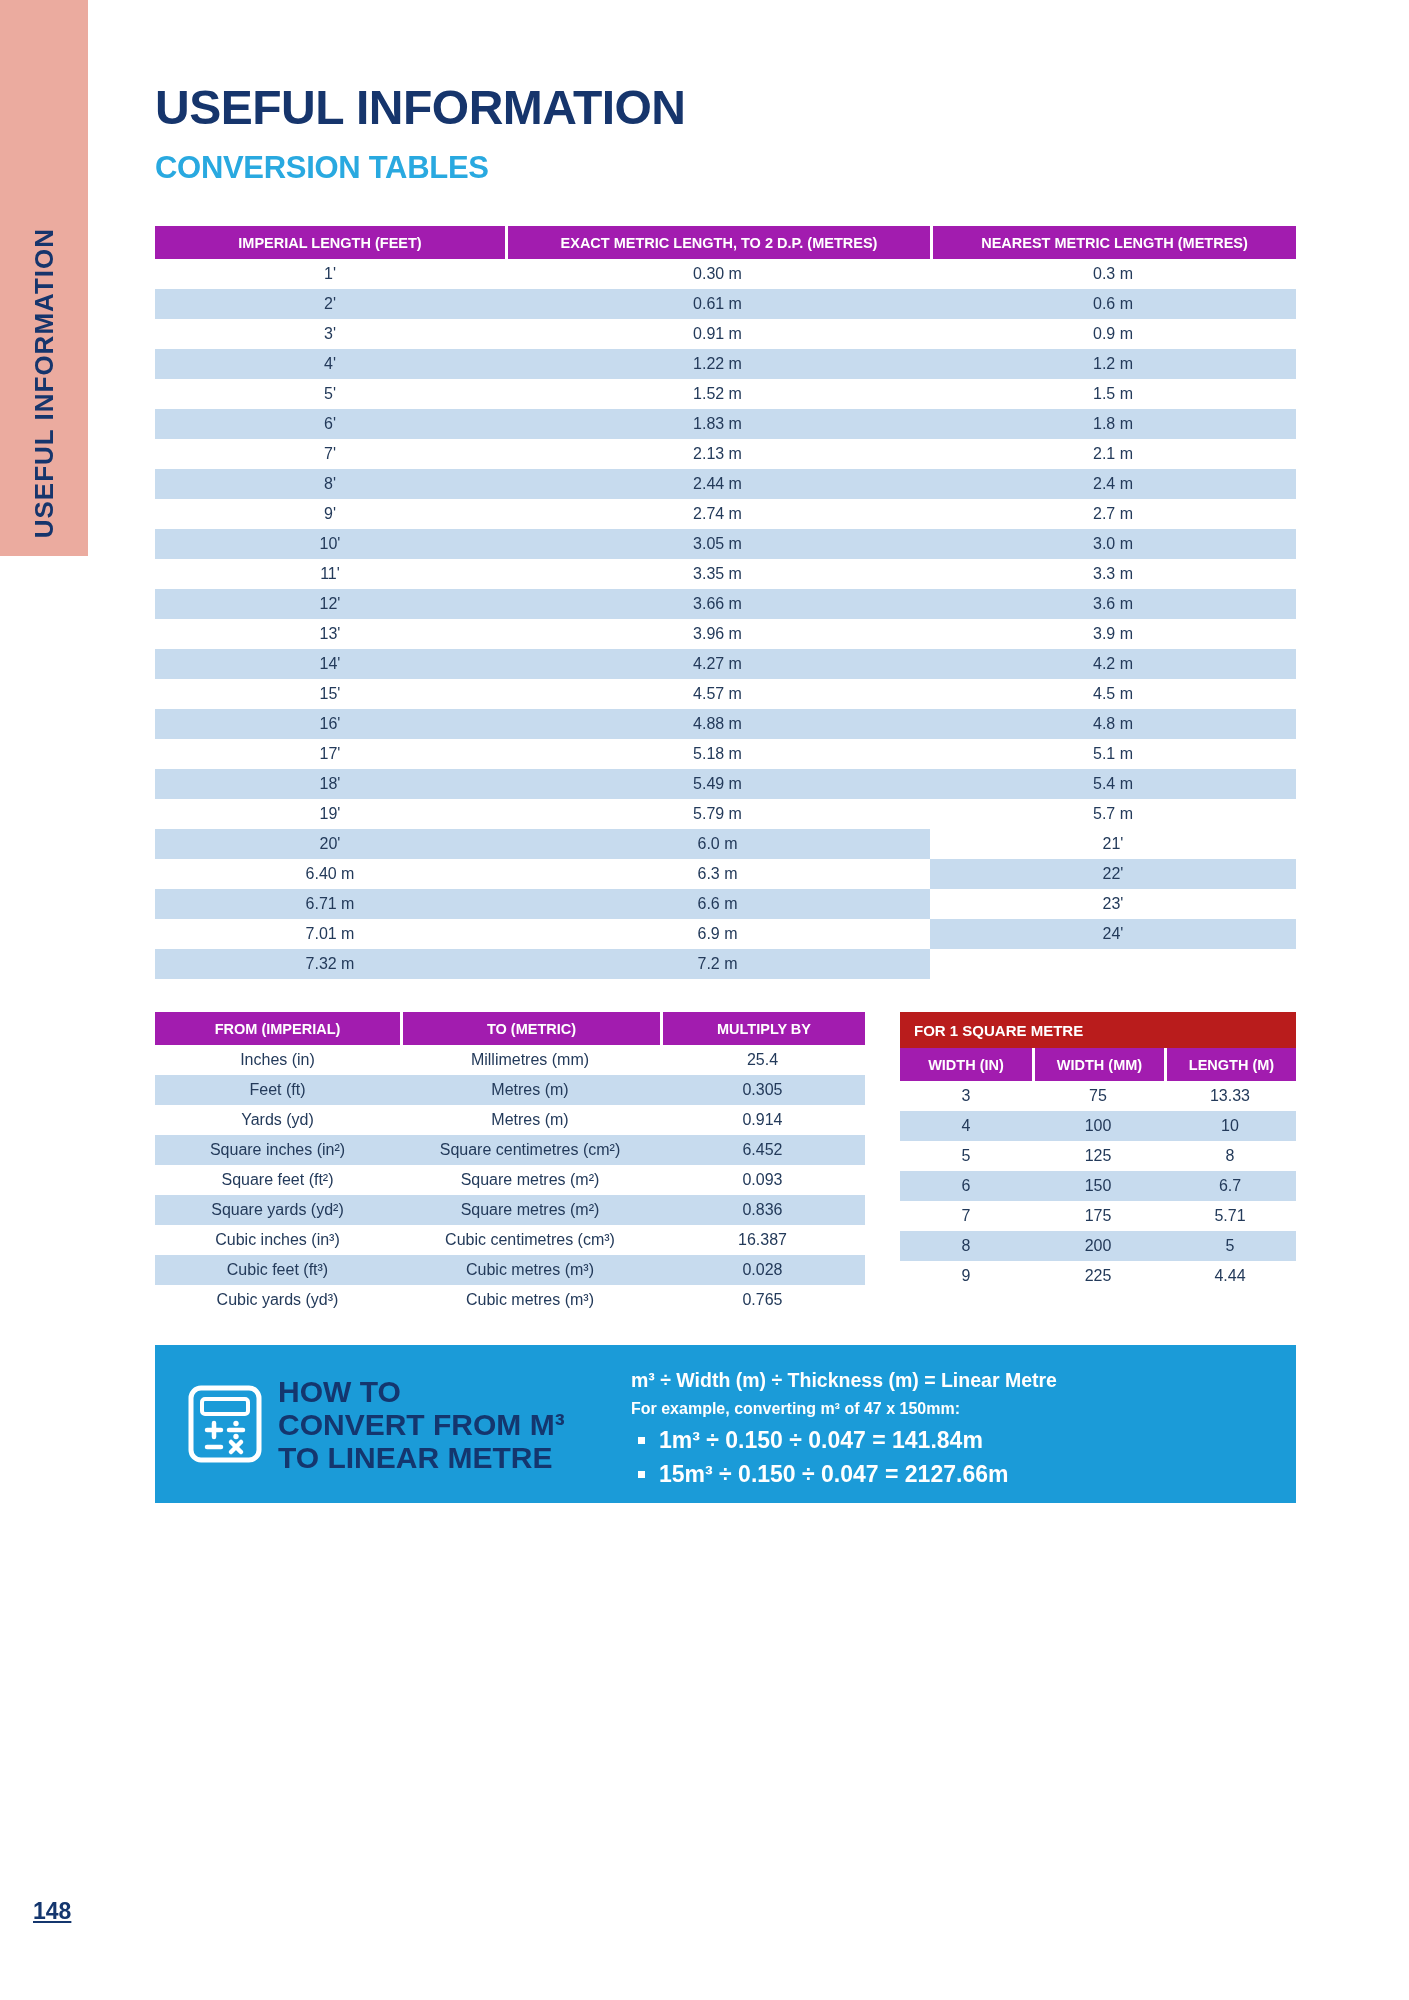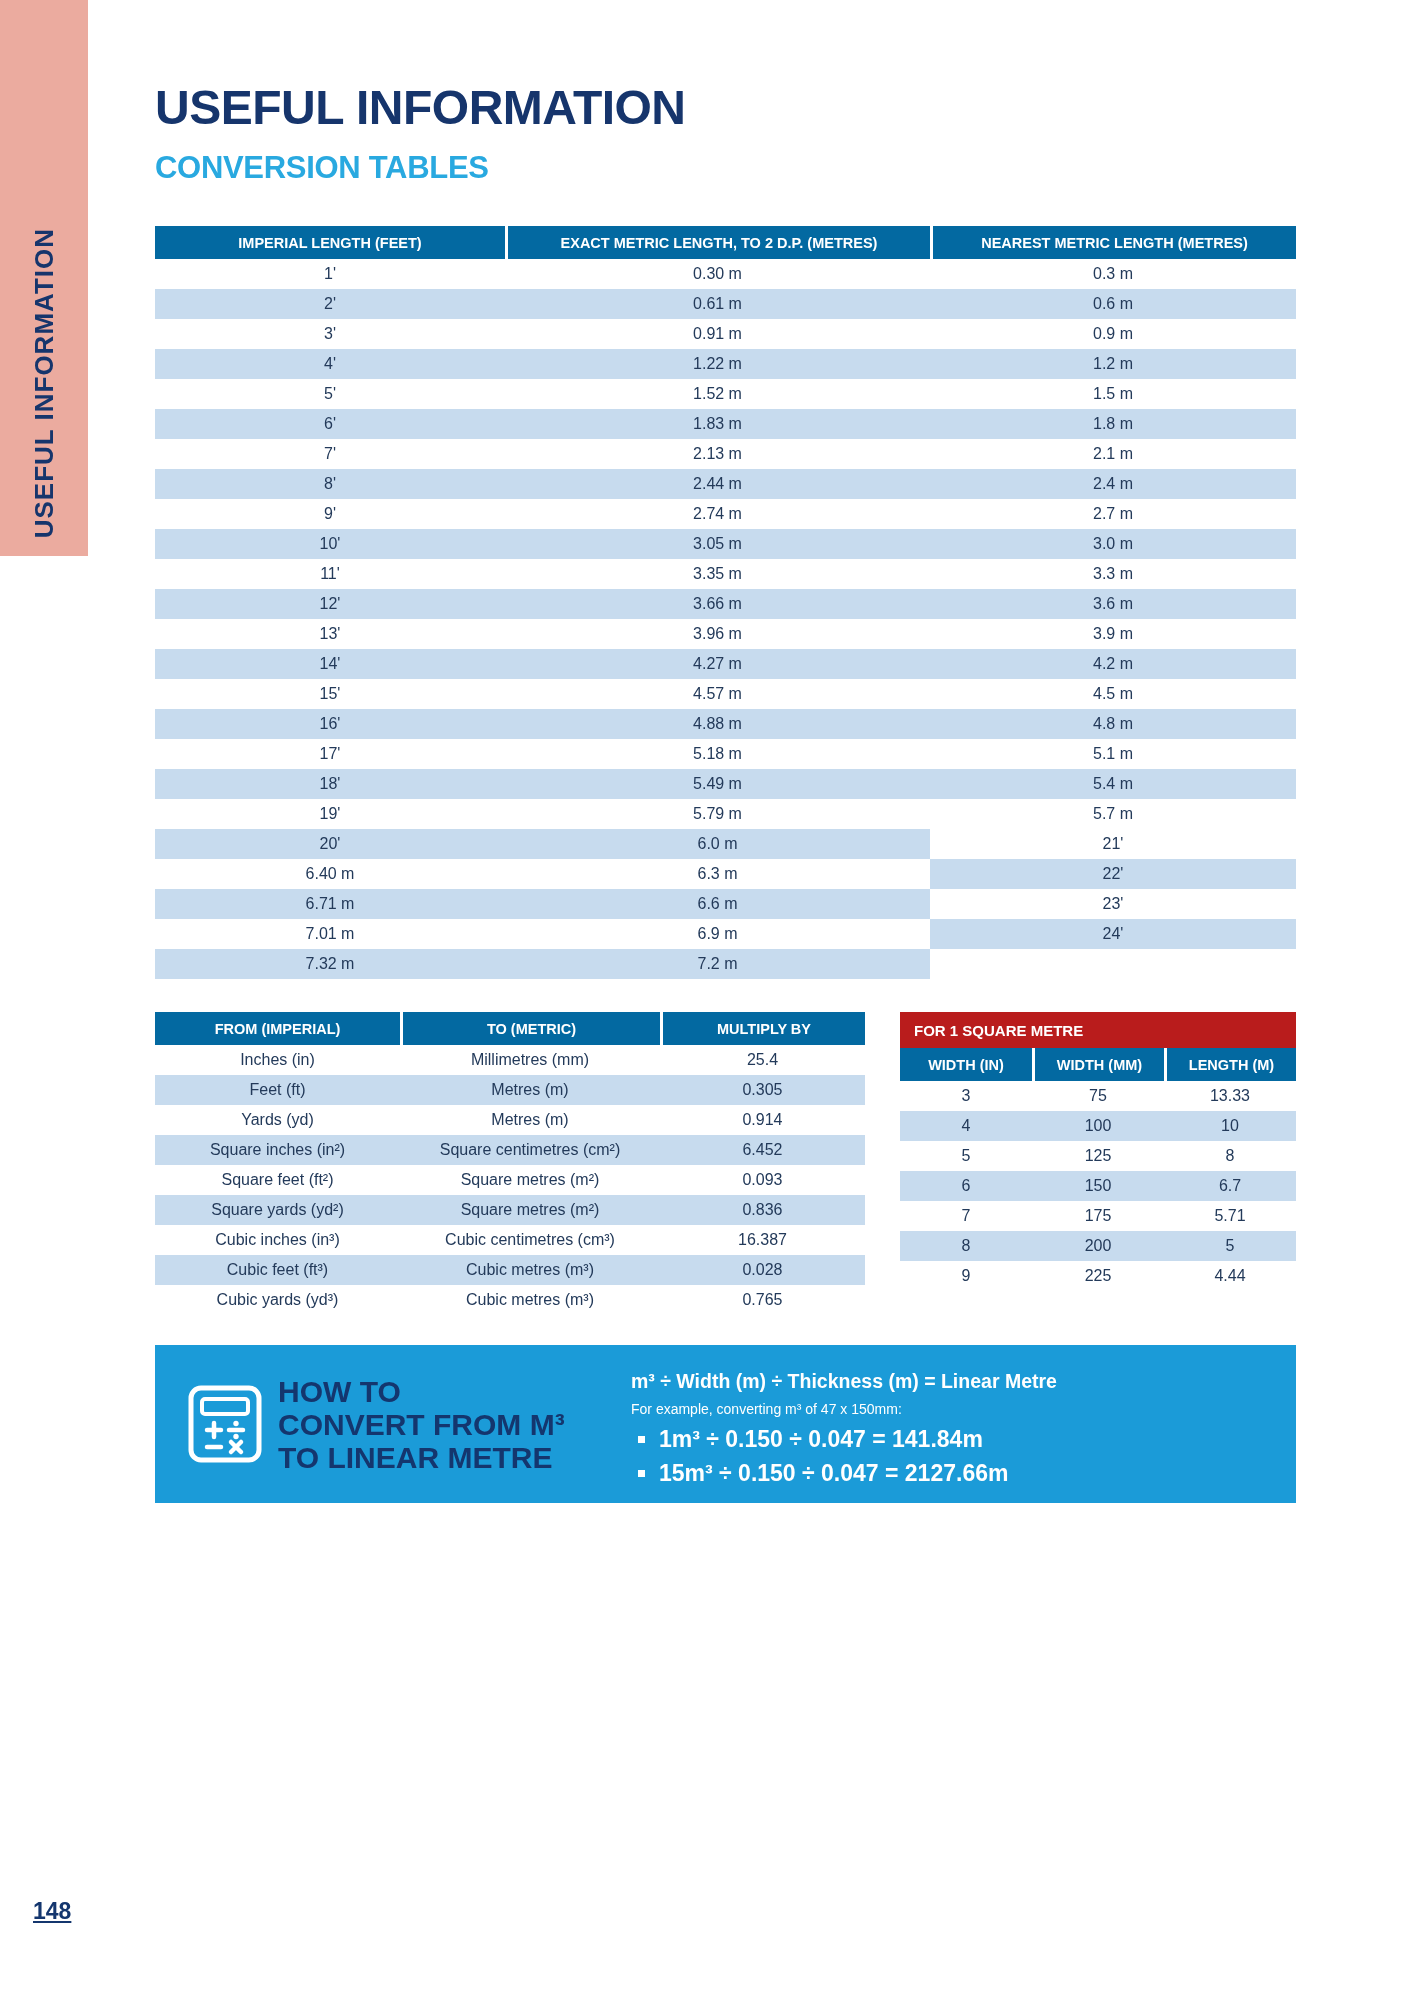--- a/index.html
+++ b/index.html
@@ -11,21 +11,21 @@
            display:flex;align-items:flex-end;justify-content:center;padding-bottom:18px;box-sizing:border-box;}
   .sidebar-label{writing-mode:vertical-rl;transform:rotate(180deg);
                  font-size:26px;font-weight:bold;color:#16356c;letter-spacing:1px;white-space:nowrap;}
 
   
   .title{position:absolute;left:155px;top:80px;font-size:48px;font-weight:800;color:#16356c;letter-spacing:-0.5px;}
   .subtitle{position:absolute;left:155px;top:150px;font-size:31px;font-weight:800;color:#29a9e0;letter-spacing:-0.3px;}
 
   
   .grid-table{display:grid;grid-auto-rows:30px;}
-  .grid-table .th{background:#0369a1;color:#ffffff;font-weight:bold;font-size:14.5px;
+  .grid-table .th{background:#a21caf;color:#ffffff;font-weight:bold;font-size:14.5px;
                   display:flex;align-items:center;justify-content:center;text-align:center;}
   .grid-table .th:not(:first-child){border-left:3px solid #ffffff;}
   .grid-table .td{display:flex;align-items:center;justify-content:center;text-align:center;
                   font-size:16px;color:#233a5a;background:#ffffff;}
   .grid-table .td.shade{background:#c7dbee;}
 
   .tbl-length{position:absolute;left:155px;top:226px;width:1141px;
               grid-template-columns:350px 425px 366px;grid-template-rows:33px;}
   .tbl-multiply{position:absolute;left:155px;top:1012px;width:710px;
                 grid-template-columns:245px 260px 205px;grid-template-rows:33px;}
@@ -35,21 +35,21 @@
             display:flex;align-items:center;padding-left:14px;box-sizing:border-box;}
   .tbl-square{width:396px;grid-template-columns:132px 132px 132px;grid-template-rows:33px;}
 
   
   .banner{position:absolute;left:155px;top:1345px;width:1141px;height:158px;background:#1b9bd8;
           display:flex;align-items:center;box-sizing:border-box;padding:0 26px 0 30px;gap:13px;}
   .calc-icon{flex:0 0 auto;width:80px;height:80px;}
   .banner-heading{flex:0 0 auto;width:340px;color:#14366e;font-size:30px;font-weight:800;line-height:1.1;font-style:normal;}
   .banner-right{flex:1;color:#ffffff;}
   .banner-formula{font-size:19.5px;font-weight:bold;margin:12px 0 6px 0;}
-  .banner-intro{font-size:14px;font-weight:normal;margin:8px 0 6px 0;}
+  .banner-intro{font-size:16px;font-weight:bold;margin:8px 0 6px 0;}
   .banner-examples{margin:0;padding-left:28px;list-style-type:square;}
   .banner-examples li{font-size:23px;font-weight:bold;line-height:1.45;}
 
   .page-number{position:absolute;left:33px;top:1898px;font-size:23px;font-weight:bold;color:#14366e;text-decoration:underline;}
 </style>
 </head>
 <body>
 
 <div class="page">
 

